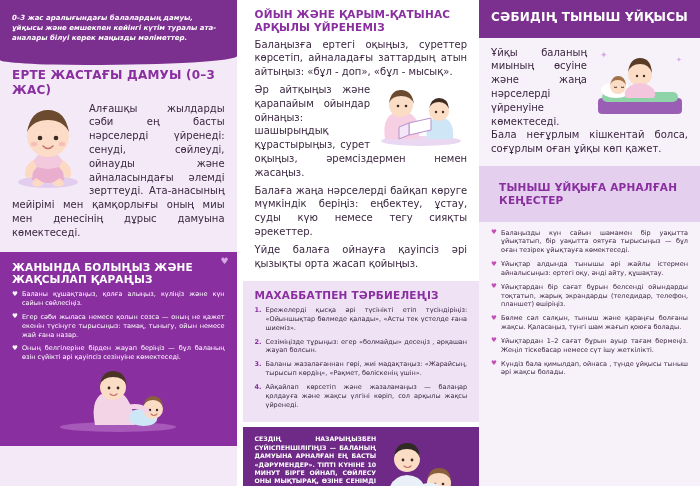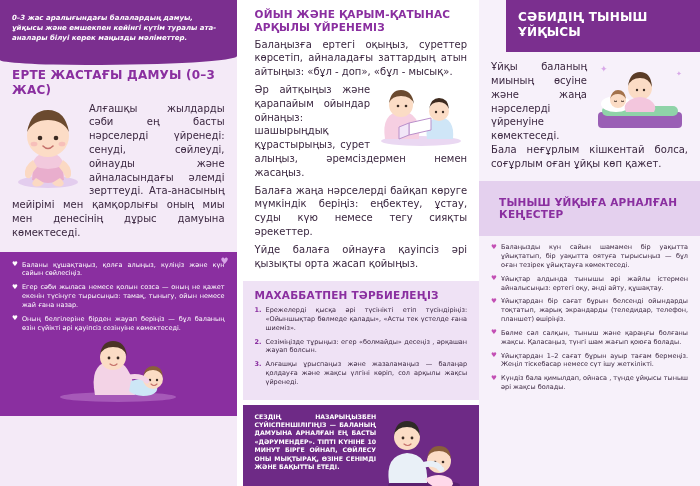--- a/index.html
+++ b/index.html
@@ -146,21 +146,20 @@
     margin-top: 5px;
   }
   .deep-panel .hdr { color: #ffd9f3; }
   .deep-panel .txt { color: #fff; }
 
   
   .c3-head {
     background: #7b2f8f;
     color: #fff;
     padding: 10px 12px 9px 12px;
-    margin-left: 27px;
   }
   .c3-body { padding: 8px 12px 6px 12px; }
   .c3-sub {
     background: #e4d0ee;
     padding: 7px 12px 7px 12px;
   }
   .c3-list { padding: 7px 12px 6px 12px; }
 
   
   .ill { position: relative; display: block; }
@@ -213,20 +212,21 @@
         <ellipse cx="50" cy="42" rx="3.4" ry="2.3" fill="#f6b6b6" opacity=".75"></ellipse>
         <path d="M31 44 q5 5 10 0" stroke="#c4706a" stroke-width="1.6" fill="none" stroke-linecap="round"></path>
       </svg>
 
       <div class="txt">Алғашқы жылдарды сәби ең басты нәрселерді үйренеді: сенуді, сөйлеуді, ойнауды және айналасындағы әлемді зерттеуді. Ата-анасының мейірімі мен қамқорлығы оның миы мен денесінің дұрыс дамуына көмектеседі.</div>
       <div style="clear:both"></div>
     </div>
 
     <div class="purple-panel">
       <span class="heart-deco" style="right:8px; top:4px;">♥</span>
+      <div class="hdr white">ЖАНЫНДА БОЛЫҢЫЗ ЖӘНЕ ЖАҚСЫЛАП ҚАРАҢЫЗ</div>
       <ul class="hearts white">
         <li>Баланы құшақтаңыз, қолға алыңыз, күліңіз және күн сайын сөйлесіңіз.</li>
         <li>Егер сәби жыласа немесе қолын созса — оның не қажет екенін түсінуге тырысыңыз: тамақ, тыныгу, ойын немесе жай ғана назар.</li>
         <li>Оның белгілеріне бірден жауап беріңіз — бұл баланың өзін сүйікті әрі қауіпсіз сезінуіне көмектеседі.</li>
       </ul>
 
       <svg class="ill ill-center" width="150" height="66" viewBox="0 0 150 66">
         <ellipse cx="75" cy="60" rx="58" ry="5" fill="#a659b8"></ellipse>
 
         <path d="M52 58 q-6 -30 14 -34 q22 -3 26 34 z" fill="#f3d3e6"></path>
@@ -264,32 +264,33 @@
         <path d="M52 56 q-3 -20 12 -22 q16 1 14 22 z" fill="#cfe6f7"></path>
         <circle cx="64" cy="28" r="10" fill="#fbdcc5"></circle>
         <path d="M54 26 q2 -11 10 -11 q9 0 10 11 q-3 -7 -10 -7 q-8 0 -10 7 z" fill="#3f2b1f"></path>
         <circle cx="61" cy="29" r="1.2" fill="#3a2a22"></circle>
         <circle cx="68" cy="29" r="1.2" fill="#3a2a22"></circle>
 
         <path d="M34 40 l22 -5 l0 12 l-22 5 z" fill="#ffffff" stroke="#b98fcb" stroke-width="1"></path>
         <path d="M34 40 l-10 4 l0 12 l10 -4 z" fill="#f2e6f8" stroke="#b98fcb" stroke-width="1"></path>
       </svg>
 
-      <div class="txt">Әр айтқыңыз және қарапайым ойындар ойнаңыз: шашырыңдық құрастырыңыз, сурет алыңыз, әремсіздермен немен жасаңыз.</div>
+      <div class="txt">Әр айтқыңыз және қарапайым ойындар ойнаңыз: шашырыңдық құрастырыңыз, сурет оқыңыз, әремсіздермен немен жасаңыз.</div>
       <div style="clear:both"></div>
       <div class="txt">Балаға жаңа нәрселерді байқап көруге мүмкіндік беріңіз: еңбектеу, ұстау, суды күю немесе тегу сияқты әрекеттер.</div>
       <div class="txt">Үйде балаға ойнауға қауіпсіз әрі қызықты орта жасап қойыңыз.</div>
     </div>
 
     <div class="lav-panel">
       <div class="hdr">МАХАББАТПЕН ТӘРБИЕЛЕҢІЗ</div>
       <ol class="steps">
         <li>Ережелерді қысқа әрі түсінікті етіп түсіндіріңіз: «Ойыншықтар бөлмеде қалады», «Асты тек үстелде ғана шиеміз».</li>
         <li>Сезіміңізде тұрыңыз: егер «болмайды» десеңіз , әрқашан жауап болсын.</li>
-        <li>Алғашқы ұрыспаңыз және жазаламаңыз — балаңар қолдауға және жақсы үлгіні көріп, сол арқылы жақсы үйренеді.</li>
+        <li>Баланы жазалағаннан гөрі, жиі мадақтаңыз: «Жарайсың, тырысып көрдің», «Рақмет, бөліскенің үшін».</li>
+        <li>Айқайлап көрсетіп және жазаламаңыз — балаңар қолдауға және жақсы үлгіні көріп, сол арқылы жақсы үйренеді.</li>
       </ol>
     </div>
 
     <div class="deep-panel">
 
       <svg class="ill ill-right" width="86" height="78" viewBox="0 0 86 78">
         <ellipse cx="43" cy="72" rx="36" ry="5" fill="#5a2070"></ellipse>
 
         <path d="M8 70 q-4 -28 18 -30 q22 1 20 30 z" fill="#e9f0f7"></path>
         <circle cx="26" cy="24" r="13" fill="#fbdcc5"></circle>

